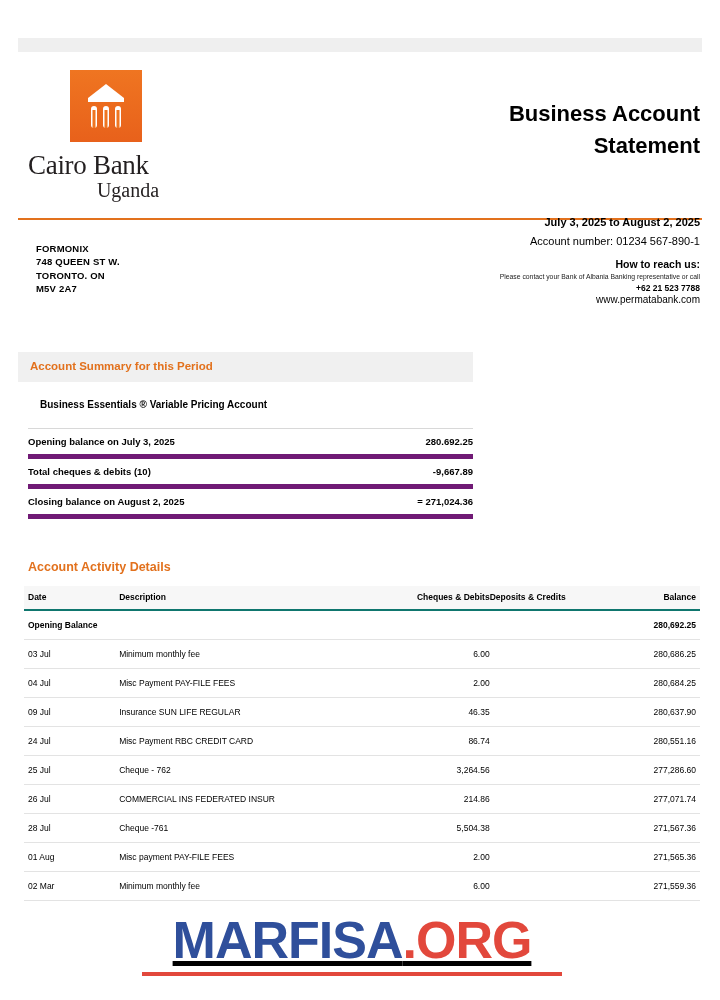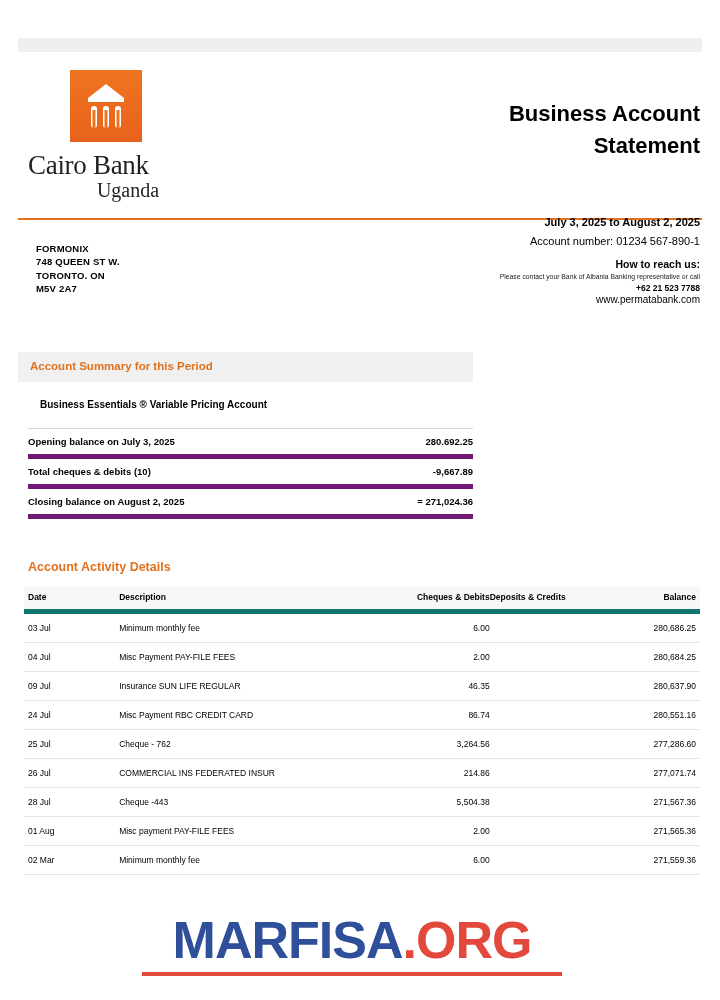--- a/index.html
+++ b/index.html
@@ -166,21 +166,21 @@
     left: 24px; top: 586px;
     width: 676px;
     border-collapse: collapse;
   }
   .activity th {
     font-size: 8.5px;
     font-weight: bold;
     color: #000;
     text-align: left;
     padding: 6px 0 7px 0;
-    border-bottom: 5px solid #0f766e;
+    border-bottom: 2px solid #0f766e;
     background: #f7f7f7;
   }
   .activity td {
     font-size: 8.5px;
     color: #000;
     padding: 9px 0 9px 0;
     border-bottom: 1px solid #e3e3e3;
     vertical-align: top;
   }
   .activity .c-date { width: 95px; padding-left: 4px; }
@@ -189,20 +189,21 @@
   .activity .c-cred { width: 130px; text-align: left; }
   .activity .c-bal  { width: 80px; text-align: right; padding-right: 4px; }
   .activity tr.opening td { font-weight: bold; }
 
   
   .watermark {
     position: absolute;
     left: 0; bottom: 24px;
     width: 704px;
     text-align: center;
+    text-decoration: underline;
   }
   .wm-text {
     font-size: 52px;
     font-weight: bold;
     letter-spacing: -1px;
     font-family: "Liberation Sans", sans-serif;
   }
   .wm-a { color: #2f4f9b; }
   .wm-b { color: #e2483c; }
   .wm-line {
@@ -291,20 +292,27 @@
     <thead>
       <tr>
         <th class="c-date">Date</th>
         <th class="c-desc">Description</th>
         <th class="c-deb">Cheques &amp; Debits</th>
         <th class="c-cred">Deposits &amp; Credits</th>
         <th class="c-bal">Balance</th>
       </tr>
     </thead>
     <tbody>
+      <tr class="opening">
+        <td class="c-date">Opening Balance</td>
+        <td class="c-desc"></td>
+        <td class="c-deb"></td>
+        <td class="c-cred"></td>
+        <td class="c-bal">280,692.25</td>
+      </tr>
 
       <tr>
         <td class="c-date">03 Jul</td>
         <td class="c-desc">Minimum monthly fee</td>
         <td class="c-deb">6.00</td>
         <td class="c-cred"></td>
         <td class="c-bal">280,686.25</td>
       </tr>
       <tr>
         <td class="c-date">04 Jul</td>
@@ -336,21 +344,21 @@
       </tr>
       <tr>
         <td class="c-date">26 Jul</td>
         <td class="c-desc">COMMERCIAL INS FEDERATED INSUR</td>
         <td class="c-deb">214.86</td>
         <td class="c-cred"></td>
         <td class="c-bal">277,071.74</td>
       </tr>
       <tr>
         <td class="c-date">28 Jul</td>
-        <td class="c-desc">Cheque -443</td>
+        <td class="c-desc">Cheque -761</td>
         <td class="c-deb">5,504.38</td>
         <td class="c-cred"></td>
         <td class="c-bal">271,567.36</td>
       </tr>
       <tr>
         <td class="c-date">01 Aug</td>
         <td class="c-desc">Misc payment PAY-FILE FEES</td>
         <td class="c-deb">2.00</td>
         <td class="c-cred"></td>
         <td class="c-bal">271,565.36</td>

